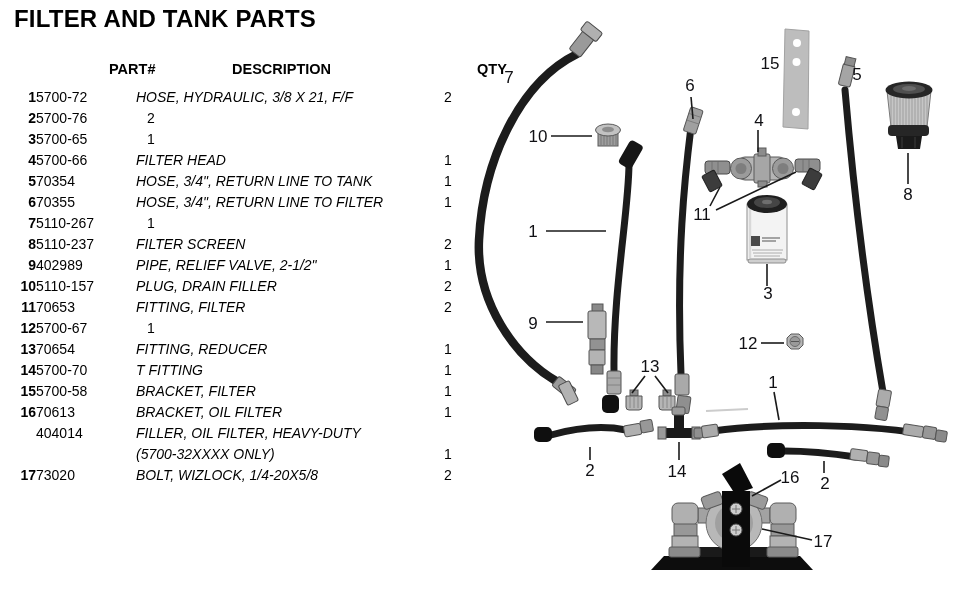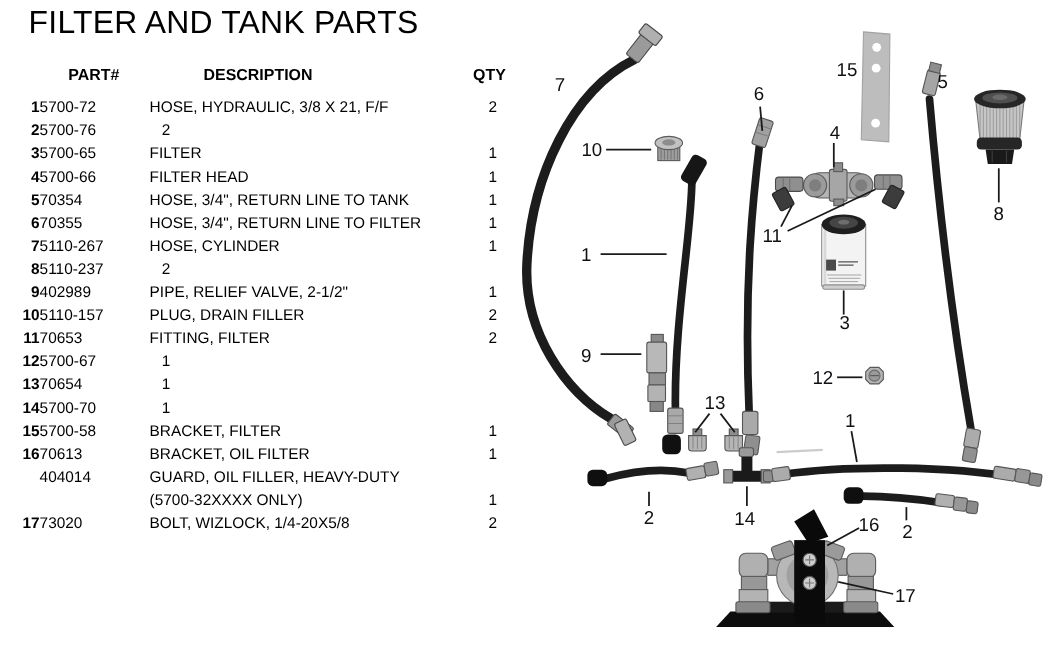--- a/index.html
+++ b/index.html
@@ -1,29 +1,29 @@
 <!DOCTYPE html>
 <html><head>
 <meta charset="utf-8">
 <style>
   html,body{margin:0;padding:0;background:#fff;}
   .page{position:relative;width:959px;height:591px;background:#ffffff;overflow:hidden;
         font-family:"Liberation Sans", sans-serif;color:#000;}
-  .title{position:absolute;left:26px;top:5px;font-size:29px;font-weight:normal;letter-spacing:.2px;}
-  .table{position:absolute;left:0;top:58px;width:479px;}
+  .title{position:absolute;left:14px;top:5px;font-size:24px;font-weight:bold;letter-spacing:.2px;}
+  .table{position:absolute;left:0;top:58px;width:479px;padding-left:47px;}
   .thead{display:flex;align-items:center;height:22px;font-weight:bold;font-size:14.5px;}
   .th-sp{width:62px;}
   .th-part{width:90px;}
   .th-desc{flex:1;margin-left:33px;}
   .th-qty{width:46px;margin-right:3px;}
   .rows{position:absolute;left:0;top:28px;width:479px;}
   .tr{display:flex;align-items:center;height:21px;font-size:14px;}
   .c-num{width:36px;text-align:right;font-weight:bold;}
   .c-part{width:100px;}
-  .c-desc{flex:1;}
+  .c-desc{flex:1;font-style:italic;}
   .c-qty{width:30px;text-align:center;margin-right:16px;}
   svg.diagram{position:absolute;left:0;top:0;}
   .callout{font-size:17px;fill:#101014;}
 </style>
 </head>
 <body>
 
 <div class="page">
 
   <div class="title">FILTER AND TANK PARTS</div>
@@ -43,21 +43,20 @@
           <span class="c-qty">2</span>
         </div>
       <div class="tr">
           <span class="c-num">2</span>
           <span class="c-part">5700-76</span>
           <span class="c-qty">2</span>
         </div>
       <div class="tr">
           <span class="c-num">3</span>
           <span class="c-part">5700-65</span>
-          <span class="c-desc">FILTER</span>
           <span class="c-qty">1</span>
         </div>
       <div class="tr">
           <span class="c-num">4</span>
           <span class="c-part">5700-66</span>
           <span class="c-desc">FILTER HEAD</span>
           <span class="c-qty">1</span>
         </div>
       <div class="tr">
           <span class="c-num">5</span>
@@ -67,26 +66,26 @@
         </div>
       <div class="tr">
           <span class="c-num">6</span>
           <span class="c-part">70355</span>
           <span class="c-desc">HOSE, 3/4", RETURN LINE TO FILTER</span>
           <span class="c-qty">1</span>
         </div>
       <div class="tr">
           <span class="c-num">7</span>
           <span class="c-part">5110-267</span>
-          <span class="c-desc">HOSE, CYLINDER</span>
           <span class="c-qty">1</span>
         </div>
       <div class="tr">
           <span class="c-num">8</span>
           <span class="c-part">5110-237</span>
+          <span class="c-desc">FILTER SCREEN</span>
           <span class="c-qty">2</span>
         </div>
       <div class="tr">
           <span class="c-num">9</span>
           <span class="c-part">402989</span>
           <span class="c-desc">PIPE, RELIEF VALVE, 2-1/2"</span>
           <span class="c-qty">1</span>
         </div>
       <div class="tr">
           <span class="c-num">10</span>
@@ -101,43 +100,45 @@
           <span class="c-qty">2</span>
         </div>
       <div class="tr">
           <span class="c-num">12</span>
           <span class="c-part">5700-67</span>
           <span class="c-qty">1</span>
         </div>
       <div class="tr">
           <span class="c-num">13</span>
           <span class="c-part">70654</span>
+          <span class="c-desc">FITTING, REDUCER</span>
           <span class="c-qty">1</span>
         </div>
       <div class="tr">
           <span class="c-num">14</span>
           <span class="c-part">5700-70</span>
+          <span class="c-desc">T FITTING</span>
           <span class="c-qty">1</span>
         </div>
       <div class="tr">
           <span class="c-num">15</span>
           <span class="c-part">5700-58</span>
           <span class="c-desc">BRACKET, FILTER</span>
           <span class="c-qty">1</span>
         </div>
       <div class="tr">
           <span class="c-num">16</span>
           <span class="c-part">70613</span>
           <span class="c-desc">BRACKET, OIL FILTER</span>
           <span class="c-qty">1</span>
         </div>
       <div class="tr">
           <span class="c-num"></span>
           <span class="c-part">404014</span>
-          <span class="c-desc">GUARD, OIL FILLER, HEAVY-DUTY</span>
+          <span class="c-desc">FILLER, OIL FILTER, HEAVY-DUTY</span>
           <span class="c-qty"></span>
         </div>
       <div class="tr">
           <span class="c-num"></span>
           <span class="c-part"></span>
           <span class="c-desc">(5700-32XXXX ONLY)</span>
           <span class="c-qty">1</span>
         </div>
       <div class="tr">
           <span class="c-num">17</span>

